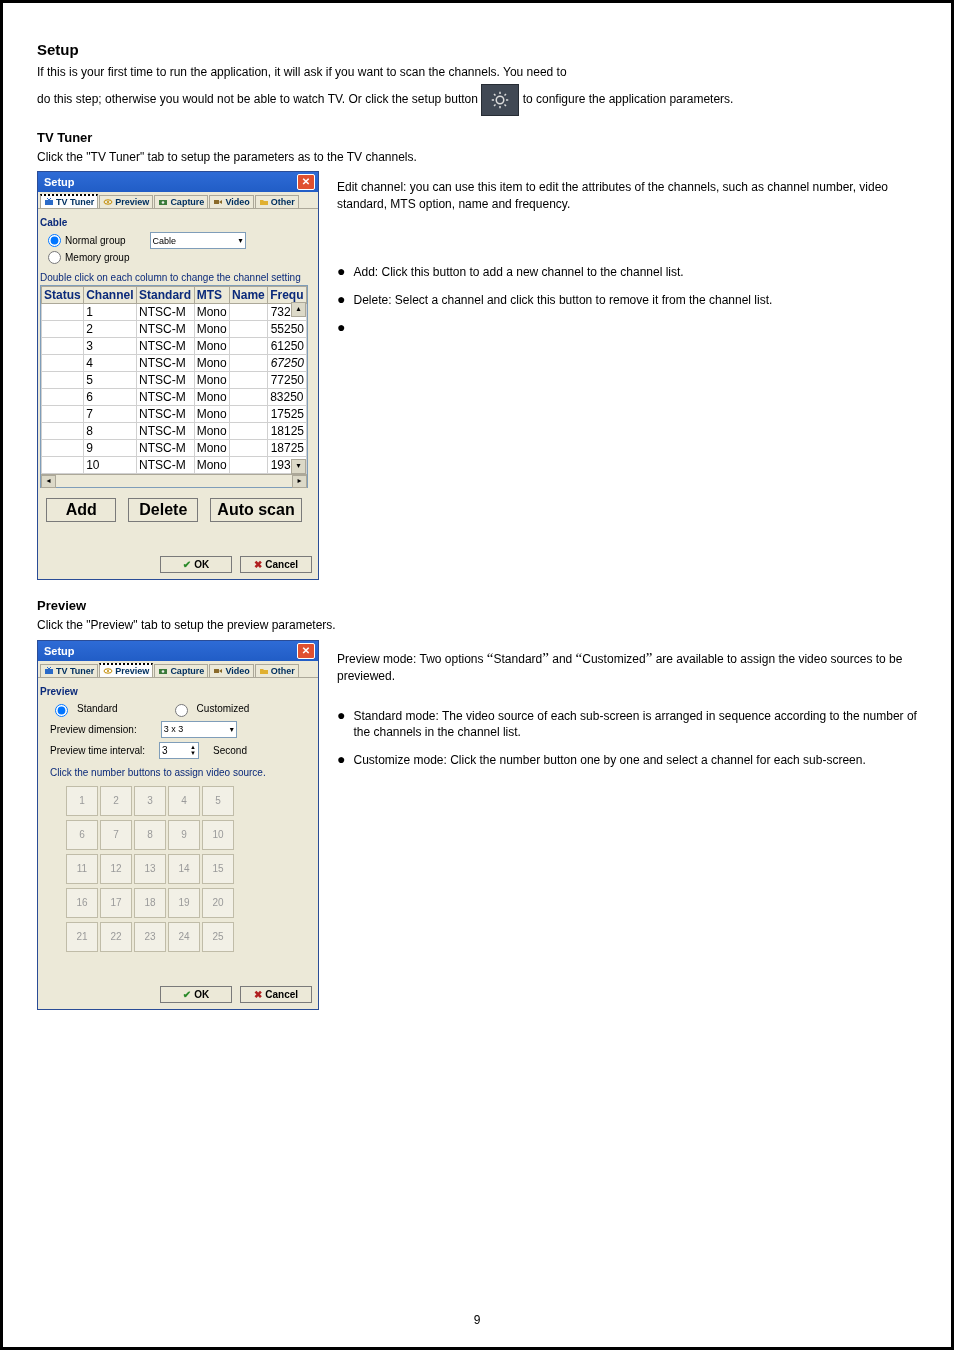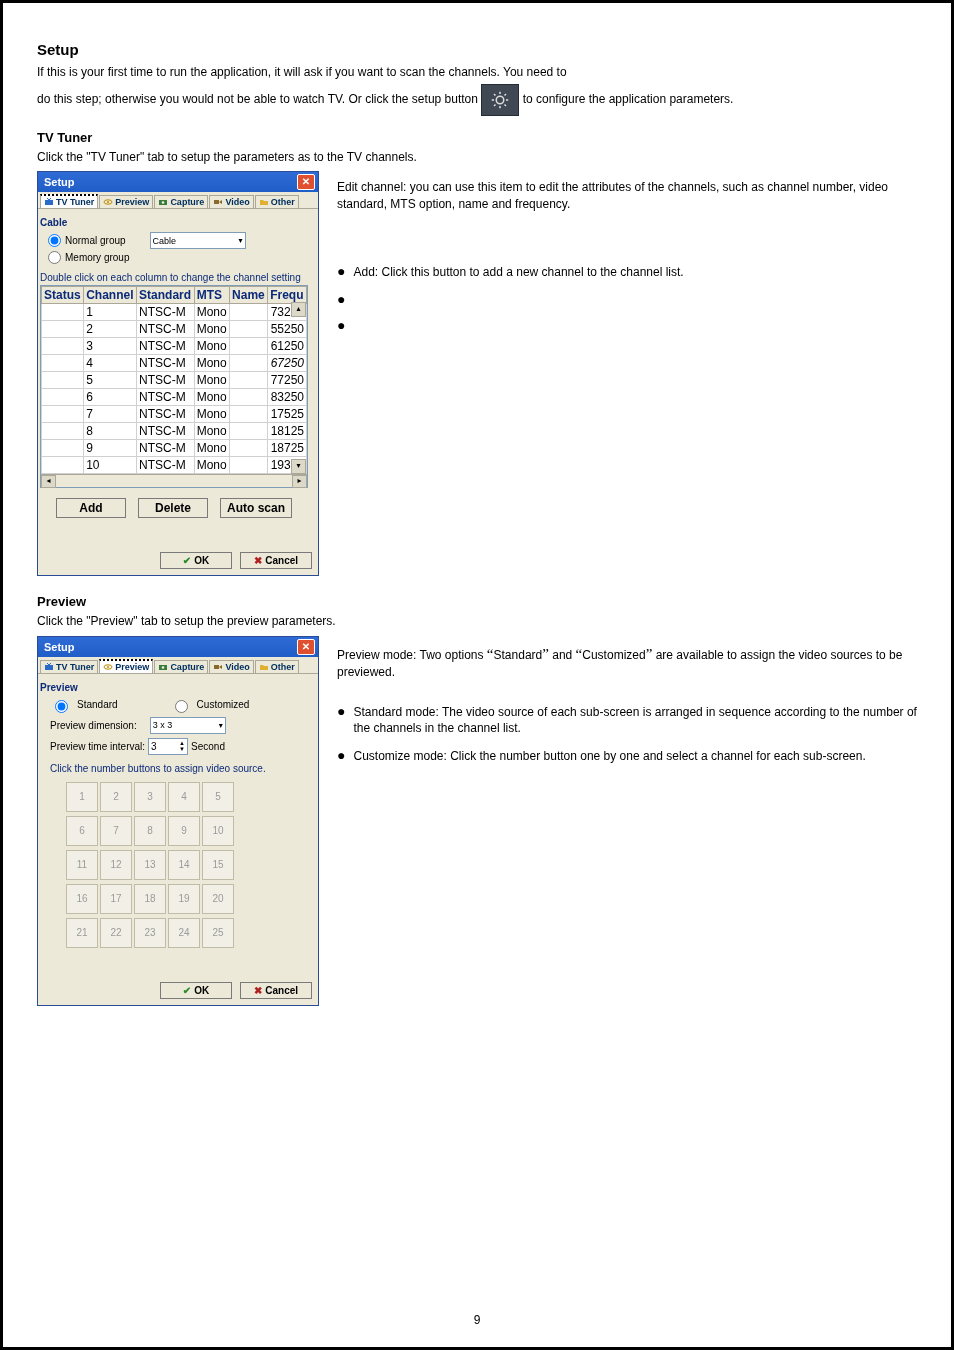--- a/index.html
+++ b/index.html
@@ -127,32 +127,32 @@
   table.channel-table th { background:#ece9d8; border:1px solid #aca899; padding:1px 2px; font-weight:bold; color:#0b2a7a; text-align:left; }
   table.channel-table td { border:1px solid #d0d0d0; padding:1px 2px; }
   .table-wrap { border:1px solid #7f9db9; position:relative; }
   .scroll-up, .scroll-down { position:absolute; right:1px; width:13px; height:13px; background:#dcd9c8; border:1px solid #aca899; font-size:8px; text-align:center; line-height:11px; }
   .scroll-up { top:16px; }
   .scroll-down { bottom:13px; }
   .scroll-hbar { height:12px; background:#ece9d8; display:flex; align-items:center; justify-content:space-between; border-top:1px solid #aca899; }
   .scroll-left, .scroll-right { width:13px; height:11px; background:#dcd9c8; border:1px solid #aca899; font-size:8px; text-align:center; line-height:9px; }
 
   .btn-row { display:flex; justify-content:center; gap:12px; margin-top:10px; }
-  .win-btn { min-width:56px; padding:2px 6px; background:#ece9d8; border:1px solid #7a7a7a; font-size:12px; text-align:center; font-weight:bold; }
+  .win-btn { min-width:56px; padding:2px 6px; background:#ece9d8; border:1px solid #7a7a7a; font-size:16px; text-align:center; font-weight:bold; }
 
   .dialog-footer { display:flex; justify-content:flex-end; gap:8px; margin:22px 6px 6px 0; padding-top:4px; }
   .ok-btn, .cancel-btn { min-width:54px; padding:2px 8px; background:#ece9d8; border:1px solid #7a7a7a; font-size:10px; font-weight:bold; display:flex; align-items:center; justify-content:center; gap:3px; }
   .ok-btn span.glyph { color:#2a8a2a; }
   .cancel-btn span.glyph { color:#b02020; }
 
   
   .preview-grid { display:grid; grid-template-columns: repeat(5, 30px); gap:4px; margin-top:8px; margin-left:26px; }
   .preview-cell { width:30px; height:28px; background:#f2f0e6; border:1px solid #c0bca8; color:#9a9a9a; font-size:10px; display:flex; align-items:center; justify-content:center; }
   .preview-radio-row { display:flex; align-items:center; gap:6px; margin-left:10px; font-size:10px; }
-  .field-row { display:flex; align-items:center; gap:3px; margin:4px 0 4px 10px; font-size:10px; }
+  .field-row { display:flex; align-items:center; gap:14px; margin:4px 0 4px 10px; font-size:10px; }
   .combo { display:flex; align-items:center; border:1px solid #7f9db9; background:#fff; height:15px; padding:0 2px; font-size:9px; }
   .combo .arrow { margin-left:auto; font-size:8px; color:#000; }
   .spinner-box { display:flex; align-items:center; border:1px solid #7f9db9; background:#fff; height:15px; width:34px; padding:0 2px; justify-content:space-between; }
   .spinner-btns { display:flex; flex-direction:column; font-size:6px; line-height:6px; }
 
   .bullet-list { list-style:none; padding:0; margin:0; }
   .bullet-list li { display:flex; gap:8px; margin-bottom:12px; }
   .bullet-dot { font-size:14px; line-height:1; }
 
   .icon-embed { width:36px; height:30px; background:#404854; display:inline-flex; align-items:center; justify-content:center; vertical-align:middle; border:1px solid #262c34; }
@@ -312,21 +312,21 @@
                     <td>Mono</td>
                     <td></td>
                     <td style="text-align: right;">77250</td>
                   </tr>
                   <tr>
                     <td></td>
                     <td>6</td>
                     <td>NTSC-M</td>
                     <td>Mono</td>
                     <td></td>
-                    <td style="text-align: right;">83250</td>
+                    <td style="text-align: left;">83250</td>
                   </tr>
                   <tr>
                     <td></td>
                     <td>7</td>
                     <td>NTSC-M</td>
                     <td>Mono</td>
                     <td></td>
                     <td style="text-align: right;">17525</td>
                   </tr>
                   <tr>
@@ -383,20 +383,21 @@
       <div class="right-col">
         <div class="para">Edit channel: you can use this item to edit the attributes of the channels, such as channel number, video standard, MTS option, name and frequency.</div>
         <div style="height:48px;"></div>
         <ul class="bullet-list">
           <li>
               <span class="bullet-dot">●</span>
               <span>Add: Click this button to add a new channel to the channel list.</span>
             </li>
           <li>
               <span class="bullet-dot">●</span>
+              <span>Delete: Select a channel and click this button to remove it from the channel list.</span>
             </li>
           <li>
               <span class="bullet-dot">●</span>
             </li>
         </ul>
       </div>
     </div>
 
     <div class="subheading" style="margin-top:18px;">Preview</div>
     <div class="para">Click the "Preview" tab to setup the preview parameters.</div>

